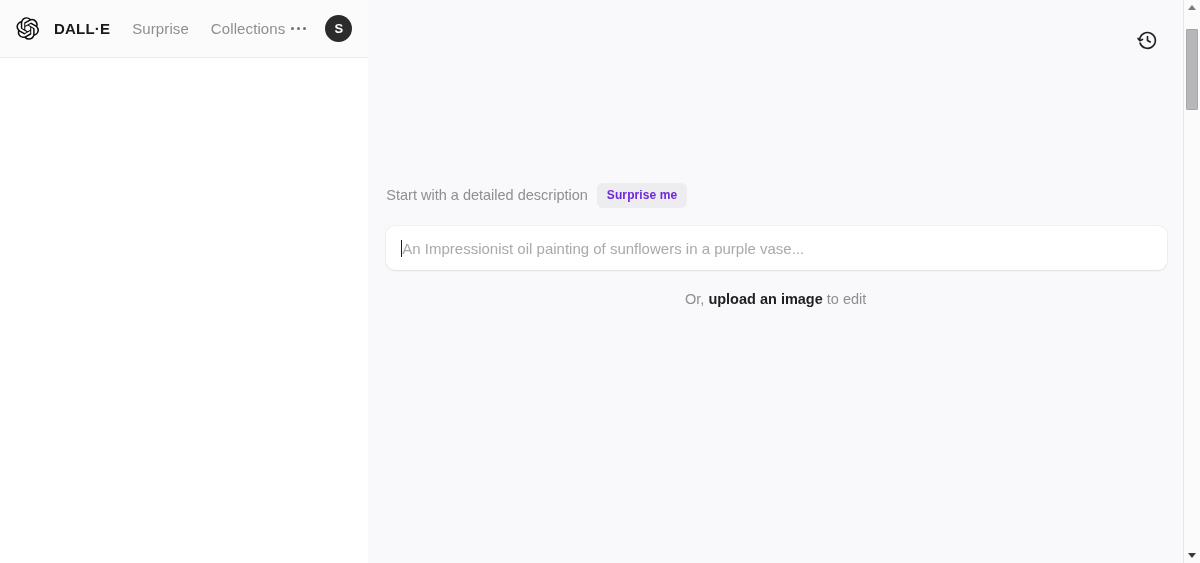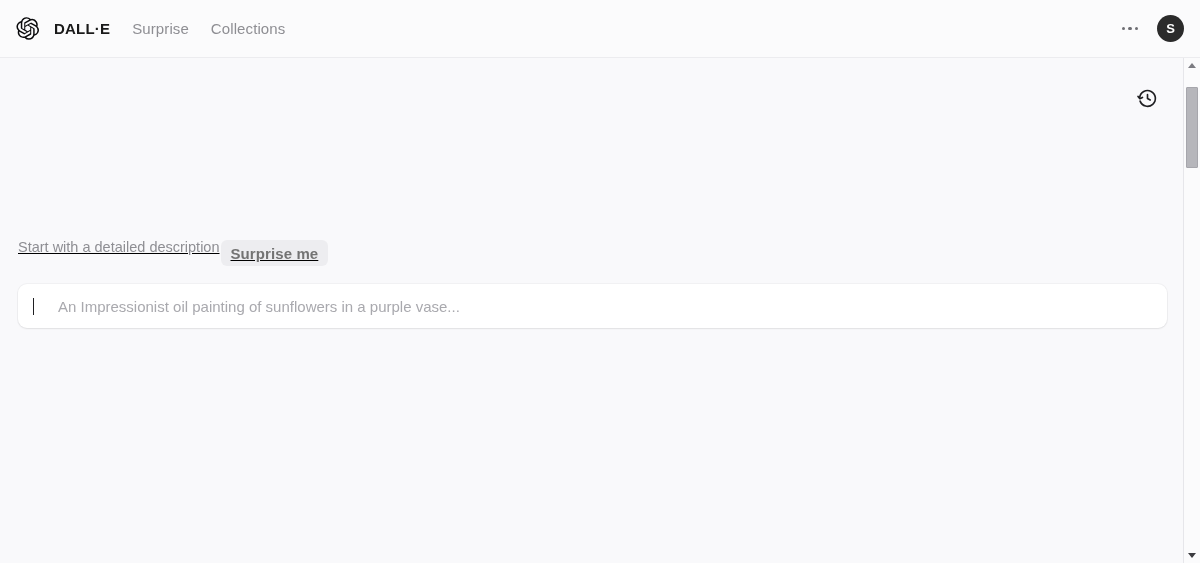--- a/index.html
+++ b/index.html
@@ -15,21 +15,20 @@
     background: #ffffff;
     -webkit-font-smoothing: antialiased;
   }
 
   .app {
     position: relative;
     width: 1200px;
     height: 563px;
     background: #ffffff;
     display: flex;
-    flex-direction: column;
   }
 
   
   .header {
     height: 58px;
     flex: 0 0 58px;
     background: #fbfbfc;
     border-bottom: 1px solid #ececef;
     display: flex;
     align-items: center;
@@ -144,41 +143,41 @@
   
   .prompt-section {
     position: absolute;
     left: 0;
     right: 0;
     top: 182px;
   }
 
   .prompt-hint-row {
     display: flex;
-    gap: 1px;
+    align-items: center;
+    gap: 9px;
     padding: 0 0 0 18px;
     height: 26px;
-    text-decoration: underline;
   }
 
   .hint-text {
     font-size: 14.5px;
     color: #8e8e93;
     line-height: 1;
   }
 
   .surprise-btn {
     background: #ededf0;
     border: none;
     border-radius: 6px;
     padding: 6px 10px 7px;
     font-family: "Liberation Sans", sans-serif;
-    font-size: 15px;
+    font-size: 12px;
     font-weight: bold;
-    color: #737373;
+    color: #6d28d9;
     cursor: pointer;
     line-height: 1;
     letter-spacing: 0.1px;
   }
 
   .input-bar {
     margin: 18px 16px 0 18px;
     height: 44px;
     background: #ffffff;
     border-radius: 9px;
@@ -188,21 +187,20 @@
     overflow: hidden;
   }
 
   .input-wrap {
     position: relative;
     flex: 1 1 auto;
     display: flex;
     align-items: center;
     padding: 0 16px 0 15px;
     min-width: 0;
-    gap: 24px;
   }
 
   .caret {
     width: 1px;
     height: 17px;
     background: #1f1f22;
     flex: 0 0 1px;
   }
 
   .prompt-input {
@@ -344,20 +342,23 @@
           <button class="surprise-btn">Surprise me</button>
         </div>
 
         <div class="input-bar">
           <div class="input-wrap">
             <div class="caret"></div>
             <input class="prompt-input" type="text" placeholder="An Impressionist oil painting of sunflowers in a purple vase..." style="">
           </div>
         </div>
 
+        <div class="upload-row">
+          <span>Or, </span><span class="upload-link">upload an image</span><span> to edit</span>
+        </div>
 
       </div>
     </div>
 
     <div class="scrollbar">
       <div class="sb-arrow up">
           <span></span>
         </div>
       <div class="sb-track">
         <div class="sb-thumb" style="height: 81px; top: 14px;"></div>

